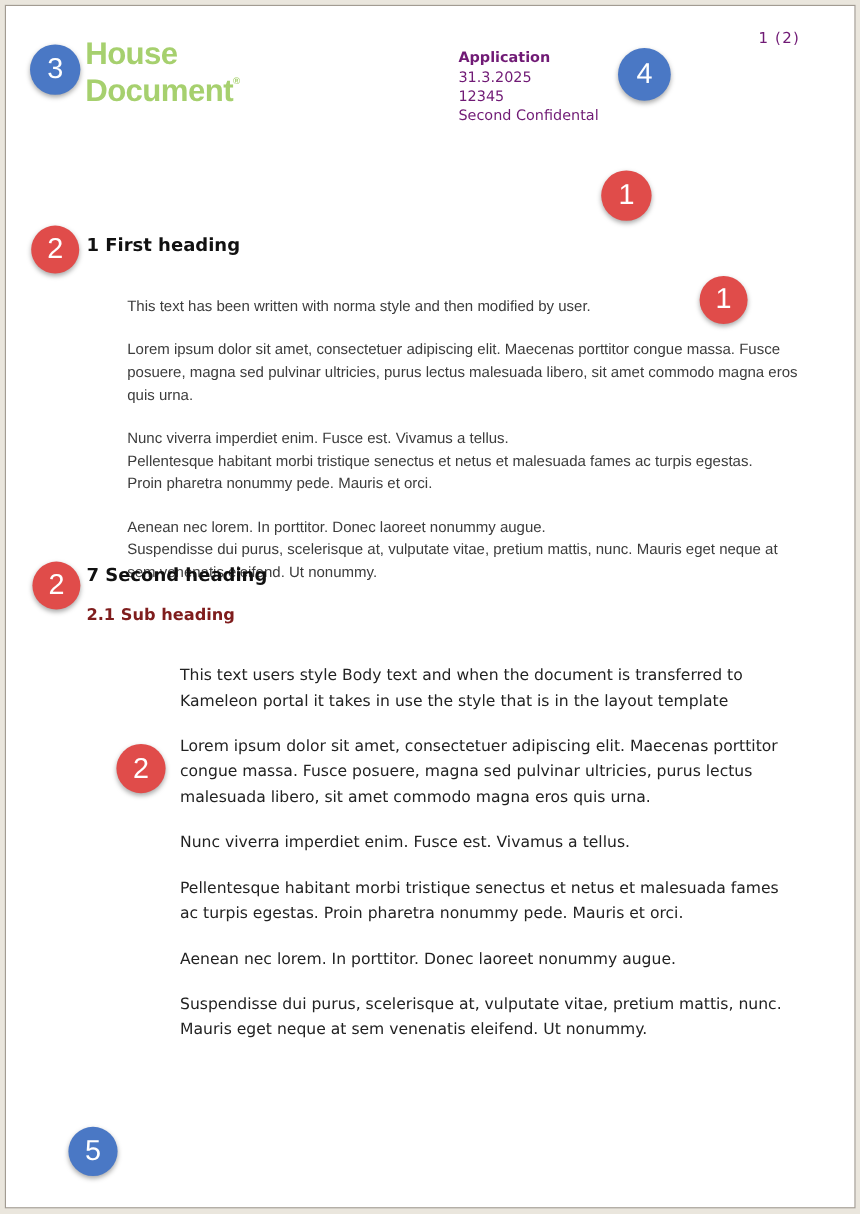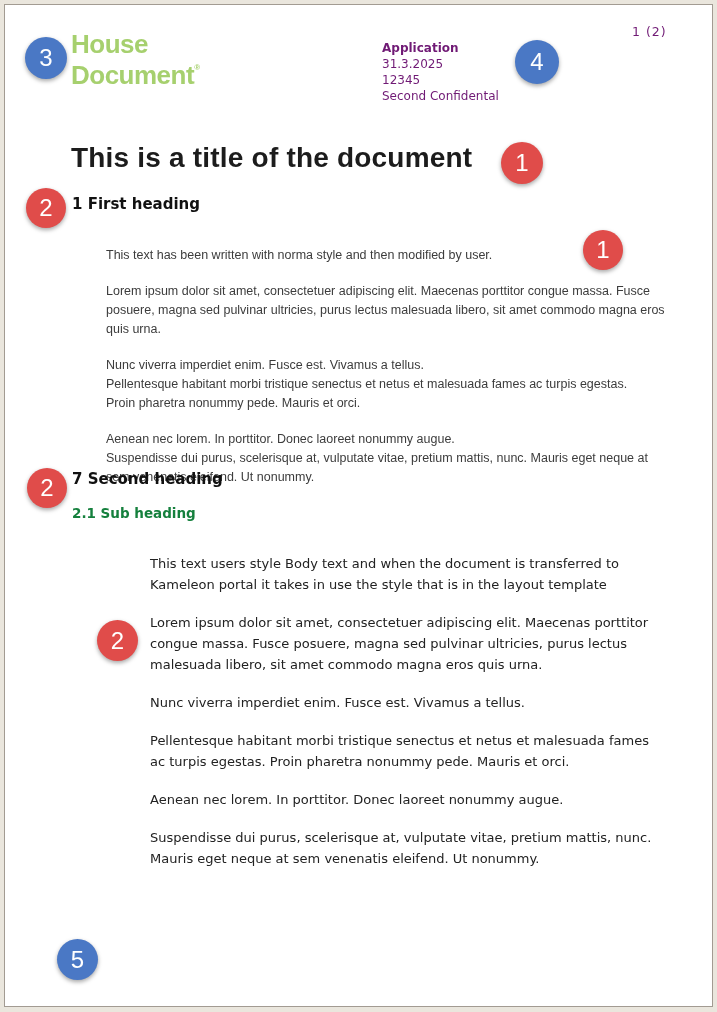--- a/index.html
+++ b/index.html
@@ -54,21 +54,21 @@
     letter-spacing: 0.2px;
   }
   .heading-1 {
     position: absolute; left: 72px;
     font-size: 15px; font-weight: bold; color: #111;
   }
   .h-first  { top: 195px; }
   .h-second { top: 470px; }
   .heading-2 {
     position: absolute; left: 72px; top: 505px;
-    font-size: 13.5px; font-weight: bold; color: #15803d;
+    font-size: 13.5px; font-weight: bold; color: #7f1d1d;
   }
   .sec1 {
     position: absolute; left: 106px; top: 229px; width: 562px;
     font-family: "Liberation Sans", sans-serif;
     font-size: 12.5px; line-height: 19px;
     color: #3c3c3c;
   }
   .sec1 p { margin: 17px 0 10px 0; white-space: pre-line; }
   .sec1 p.gap { margin-bottom: 17px; }
   .sec2 {
@@ -111,21 +111,20 @@
 
   <div class="header-info">
     <div class="doc-type">Application</div>
     <div>31.3.2025</div>
     <div>12345</div>
     <div>Second Confidental</div>
   </div>
 
   <div class="page-number">1 (2)</div>
 
-  <div class="doc-title">This is a title of the document</div>
 
   <div class="heading-1 h-first">1 First heading</div>
 
   <div class="sec1">
     <p class="gap">This text has been written with norma style and then modified by user.</p>
     <p class="gap">Lorem ipsum dolor sit amet, consectetuer adipiscing elit. Maecenas porttitor congue massa. Fusce posuere, magna sed pulvinar ultricies, purus lectus malesuada libero, sit amet commodo magna eros quis urna.</p>
     <p class="gap">Nunc viverra imperdiet enim. Fusce est. Vivamus a tellus.
 Pellentesque habitant morbi tristique senectus et netus et malesuada fames ac turpis egestas.
 Proin pharetra nonummy pede. Mauris et orci.</p>
     <p>Aenean nec lorem. In porttitor. Donec laoreet nonummy augue.

